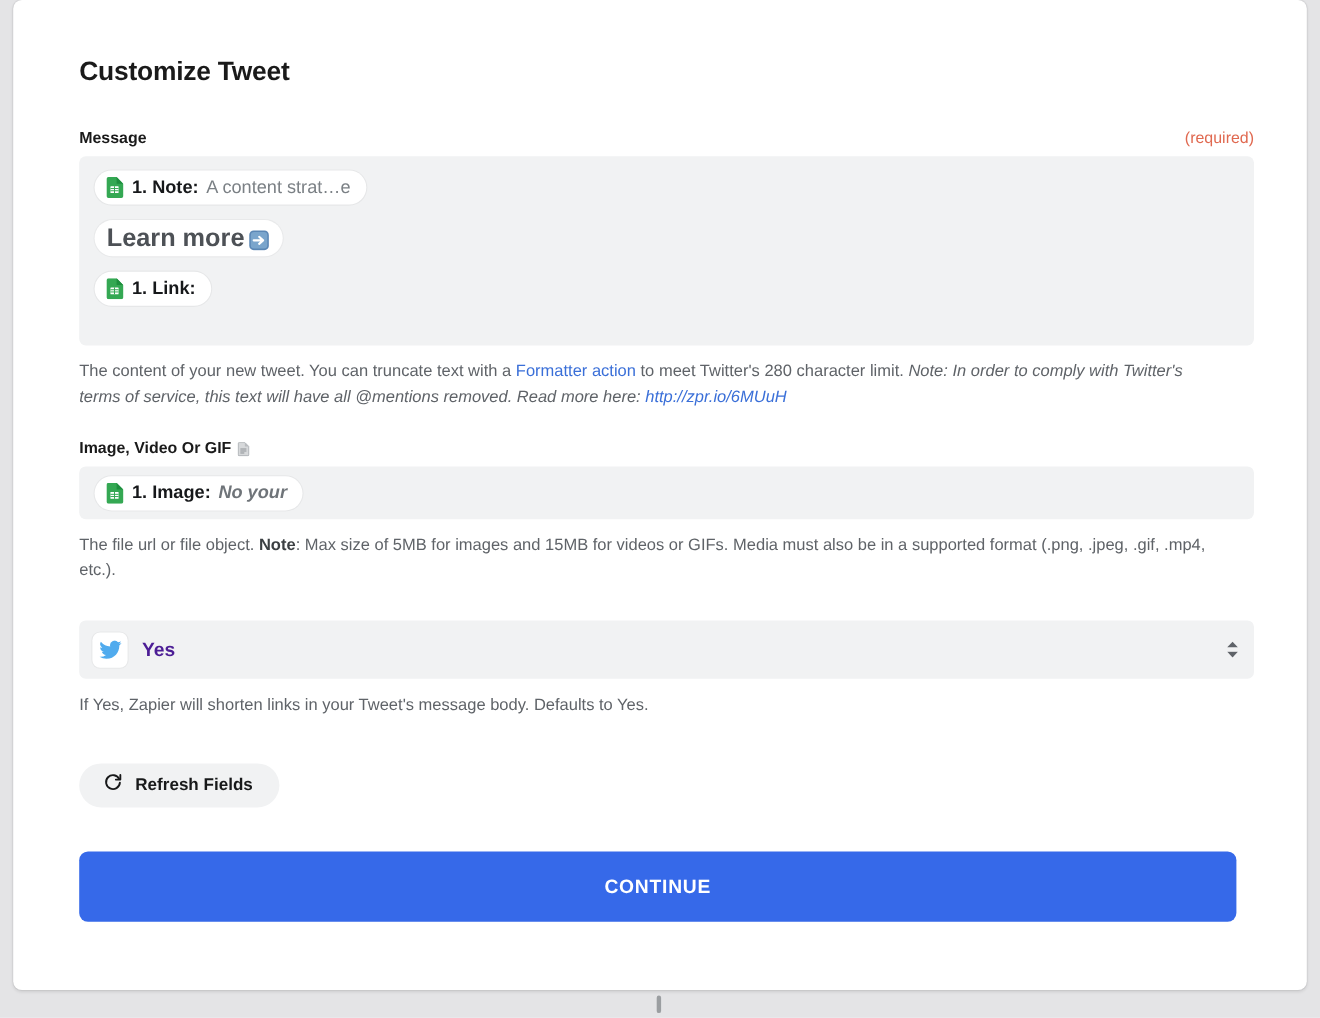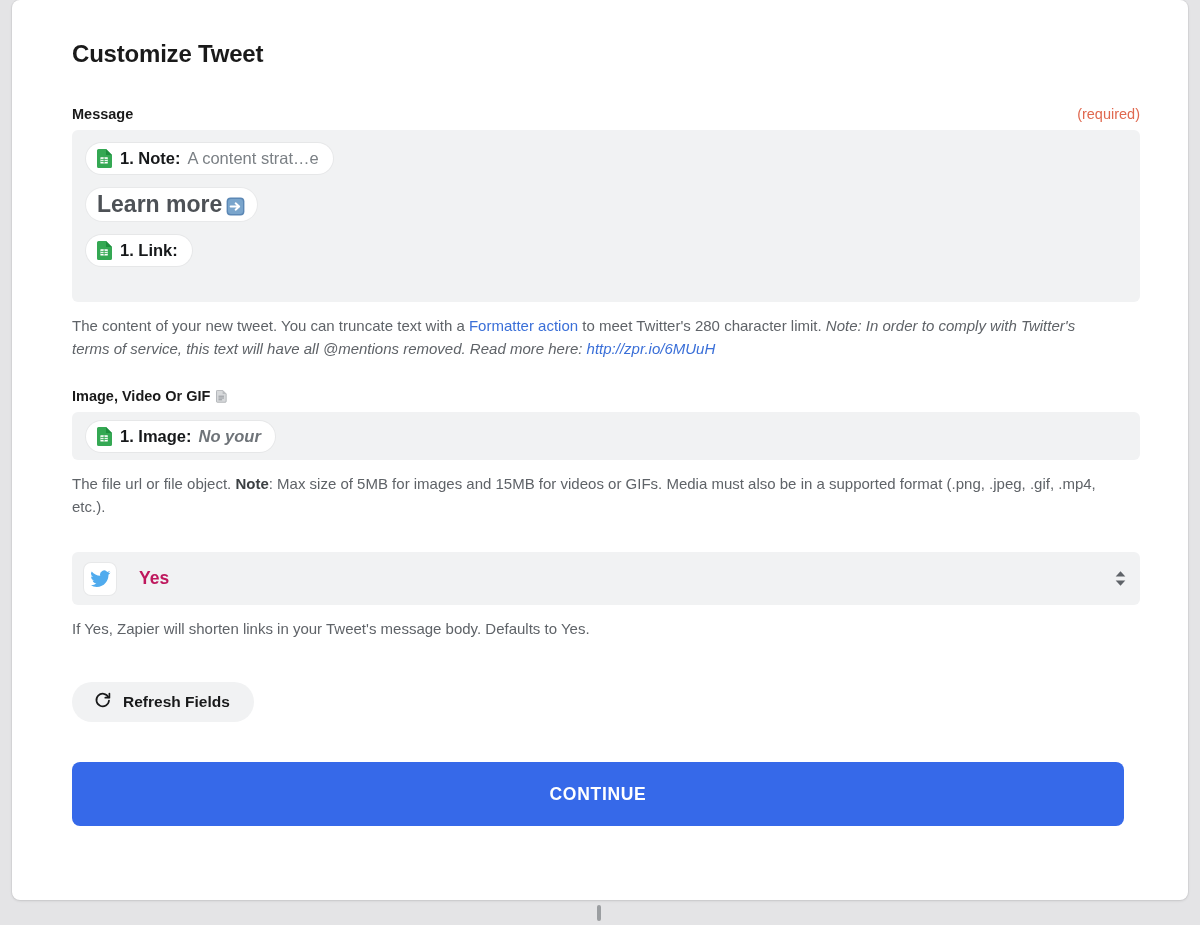--- a/index.html
+++ b/index.html
@@ -26,21 +26,21 @@
     overflow: hidden;
   }
   .card-inner {
     padding: 40px 48px 0 60px;
   }
   .page-title {
     font-size: 24px;
     font-weight: bold;
     color: #1a1a1a;
     letter-spacing: -0.2px;
-    margin: 0 0 38px 0;
+    margin: 12px 0 38px 0;
   }
 
   
   .field { margin-bottom: 0; }
   .label-row {
     display: flex;
     align-items: center;
     justify-content: space-between;
     margin-bottom: 8px;
   }
@@ -158,24 +158,24 @@
   }
   .tw-badge {
     width: 32px; height: 32px;
     border-radius: 7px;
     background: #ffffff;
     display: flex; align-items: center; justify-content: center;
     box-shadow: 0 0 0 1px rgba(0,0,0,0.04);
     flex: none;
   }
   .select-value {
-    margin-left: 23px;
+    margin-left: 13px;
     font-size: 17.5px;
     font-weight: bold;
-    color: #be185d;
+    color: #4c1d95;
   }
   .stepper {
     margin-left: auto;
     display: flex;
     flex-direction: column;
     align-items: center;
     gap: 3px;
   }
 
   

